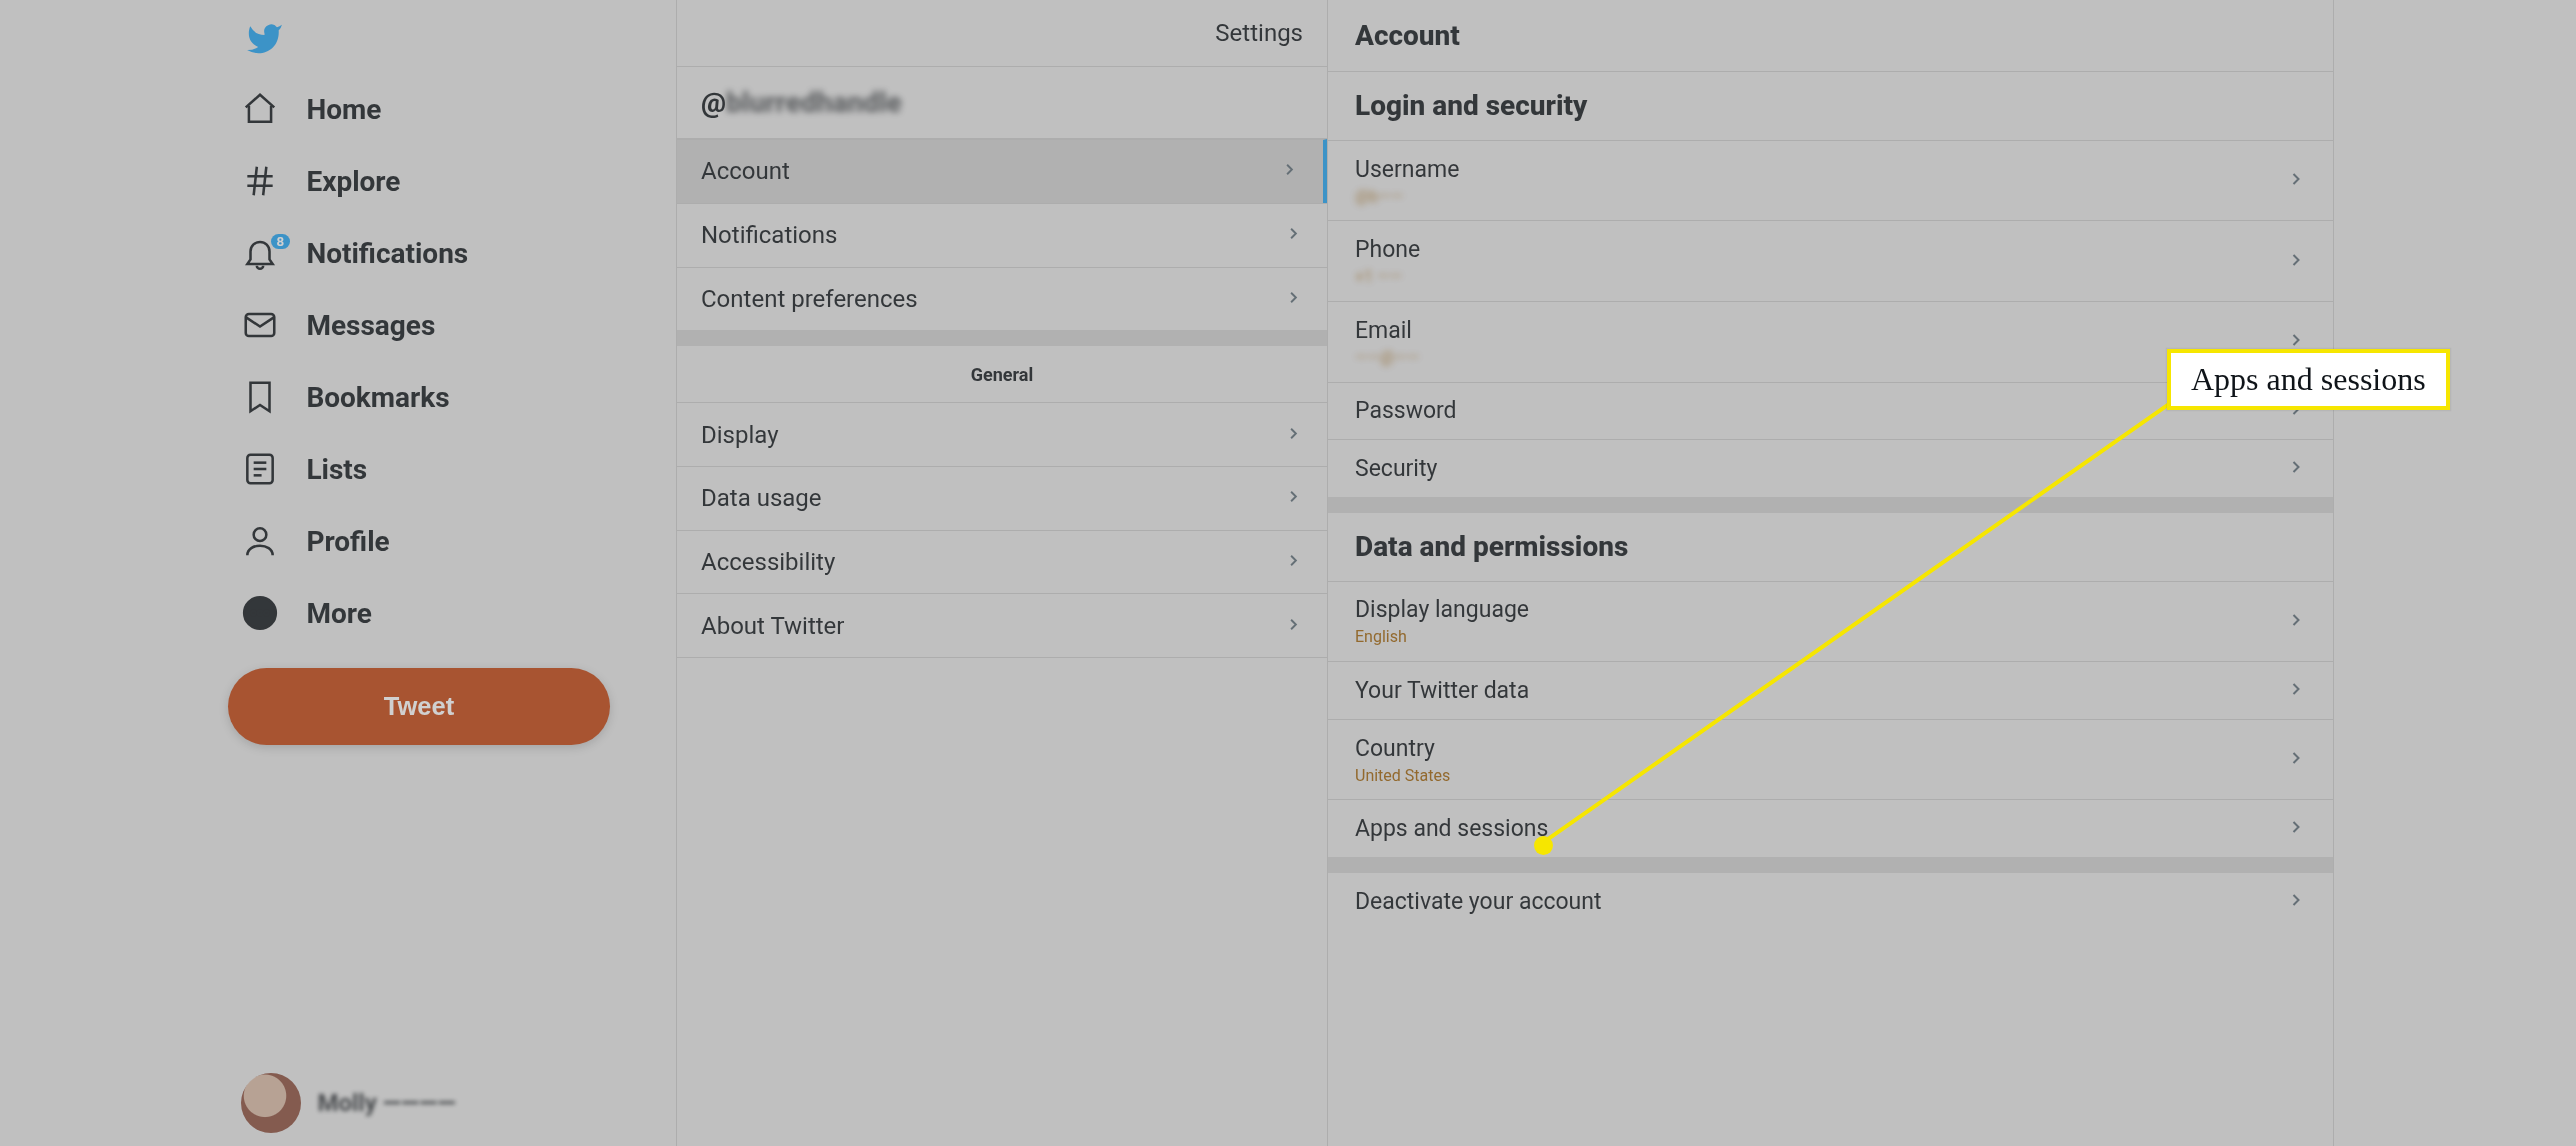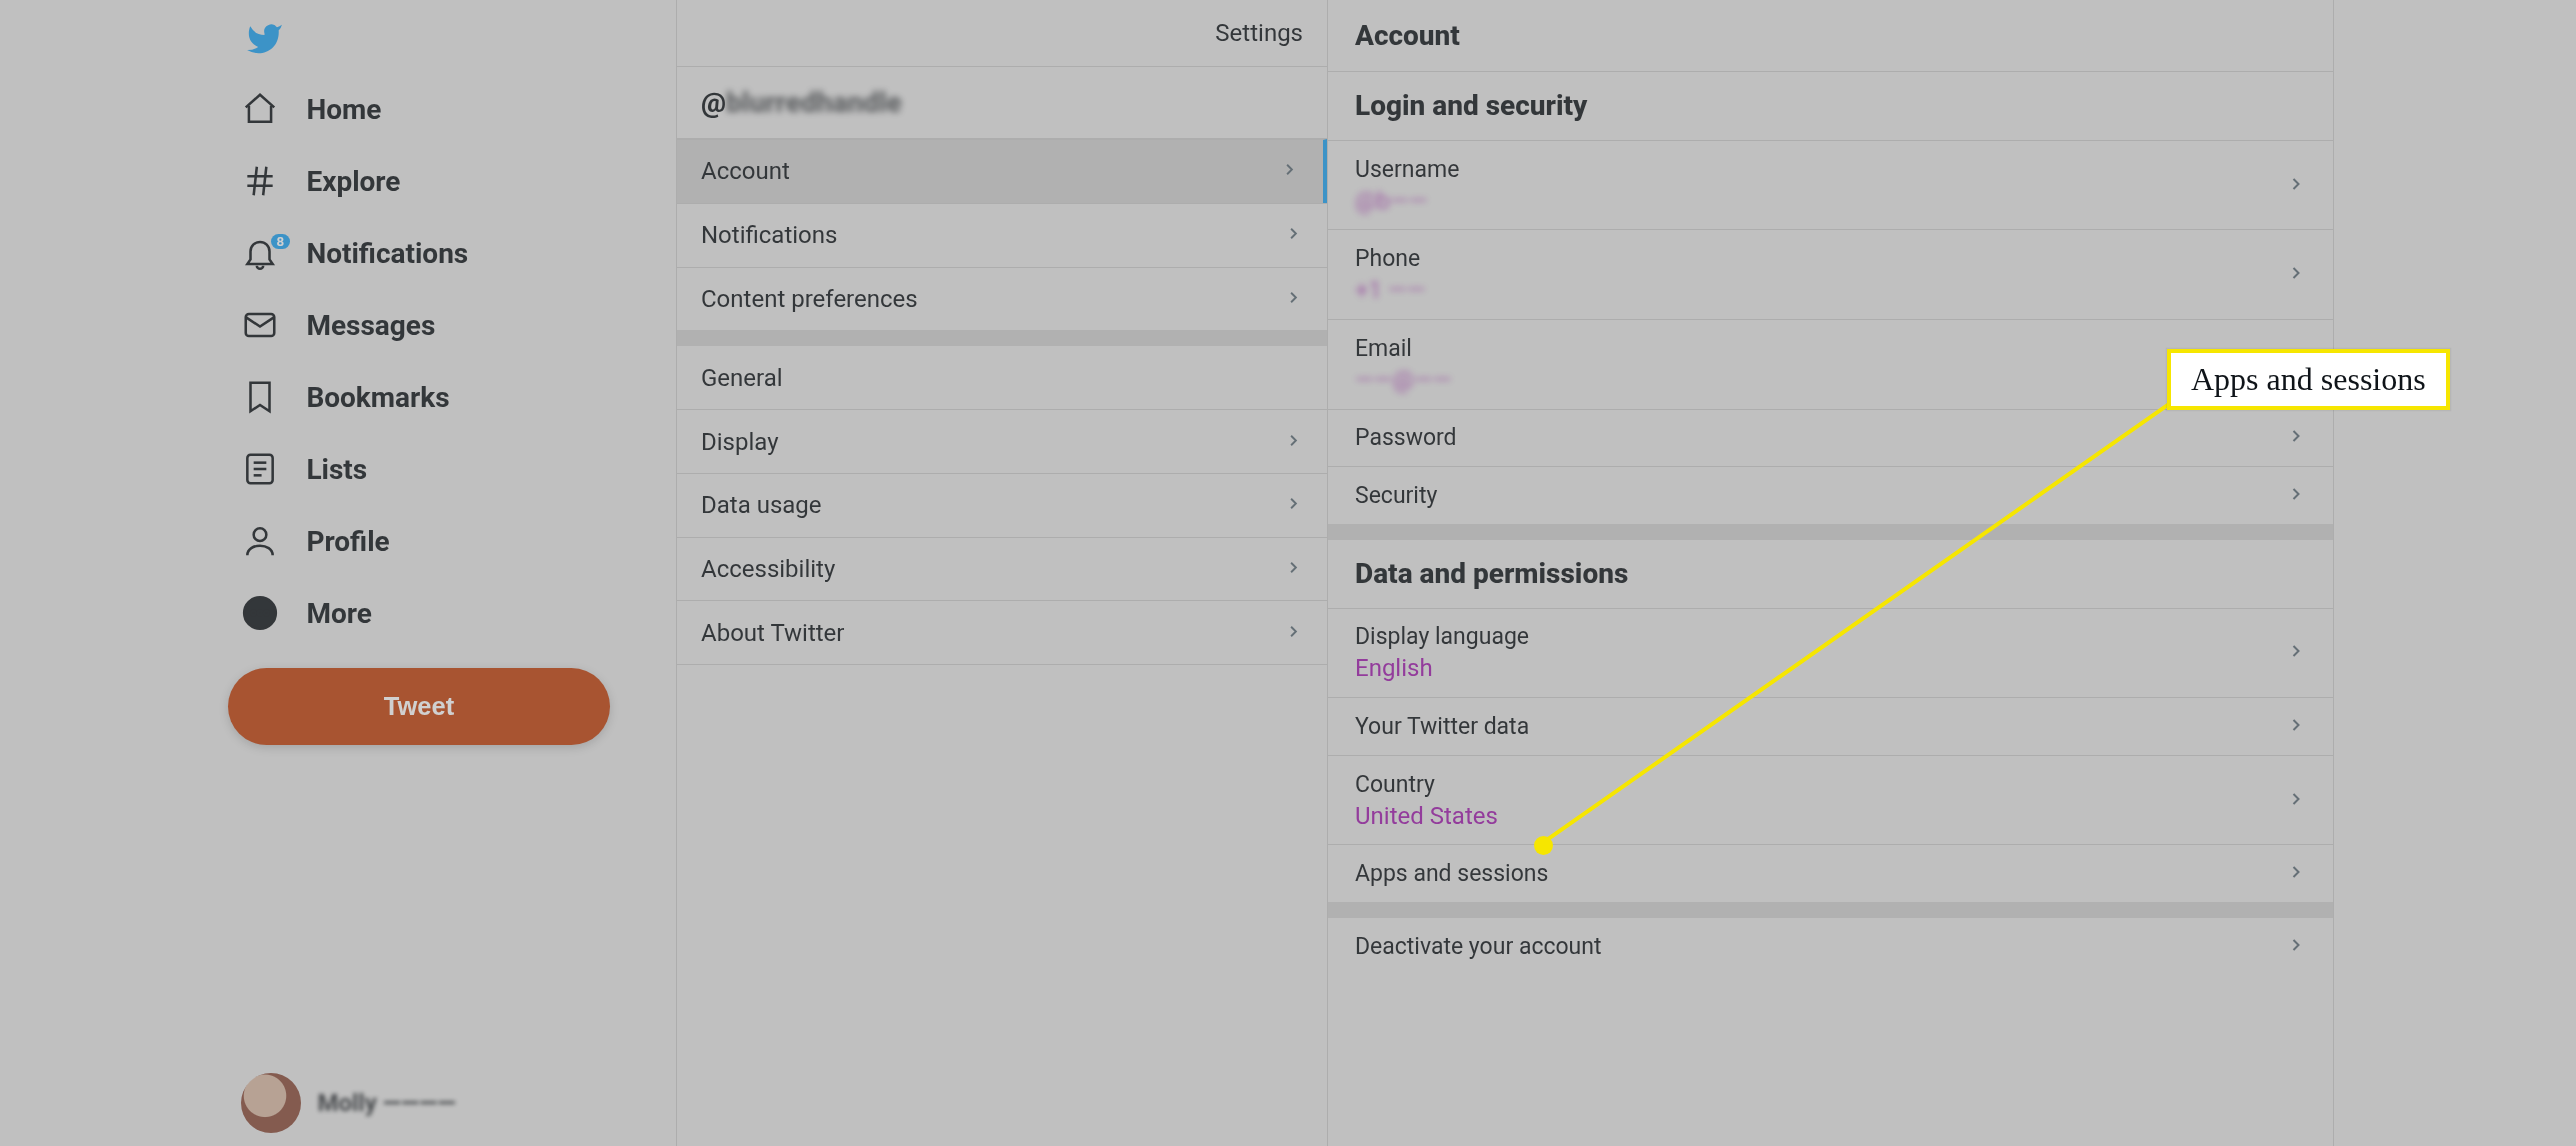--- a/index.html
+++ b/index.html
@@ -94,22 +94,23 @@
     border-bottom:0.7px solid #c9c9c9;
     text-align:right;
   }
   .handle-row {
     font-size:28px; font-weight:800;
     padding: 19px 24px;
     border-bottom:0.7px solid #c9c9c9;
   }
   .blur-text { filter: blur(3.4px); opacity:.7; }
   .section-head {
-    font-size:24px; font-weight:400;
+    font-size:18px; font-weight:700;
     padding: 17.4px 24px;
+    text-align: center;
   }
   .gap-band { height:16px; background:#d0d0d0; }
   .set-item {
     display:flex; align-items:center; justify-content:space-between;
     padding: 17.4px 24px;
     font-size:24px;
     border-top:0.7px solid #c9c9c9;
     cursor:pointer;
   }
   .set-item:last-child{border-bottom:0.7px solid #c9c9c9;}
@@ -136,21 +137,21 @@
     padding: 17.4px 27px;
   }
   .acct-item {
     display:flex; align-items:center; justify-content:space-between;
     padding: 14.8px 27px;
     border-top:0.7px solid #c9c9c9;
     cursor:pointer;
   }
   .acct-item .labels { display:flex; flex-direction:column; gap:4px;}
   .acct-item .label-top { font-size:23px; color:#0f1419;}
-  .acct-item .label-sub { font-size:24px; color:#a21caf;}
+  .acct-item .label-sub { font-size:16px; color:#a16207;}
   .acct-item .label-sub.blur { filter: blur(3.4px); opacity:.75;}
   .acct-item .chev svg {width:20px;height:20px;}
   
   .callout {
     position:absolute;
     z-index:100;
     border:4px solid #f6e600;
     background:#fff;
     padding: 8px 20px;
     font-size:32px;

